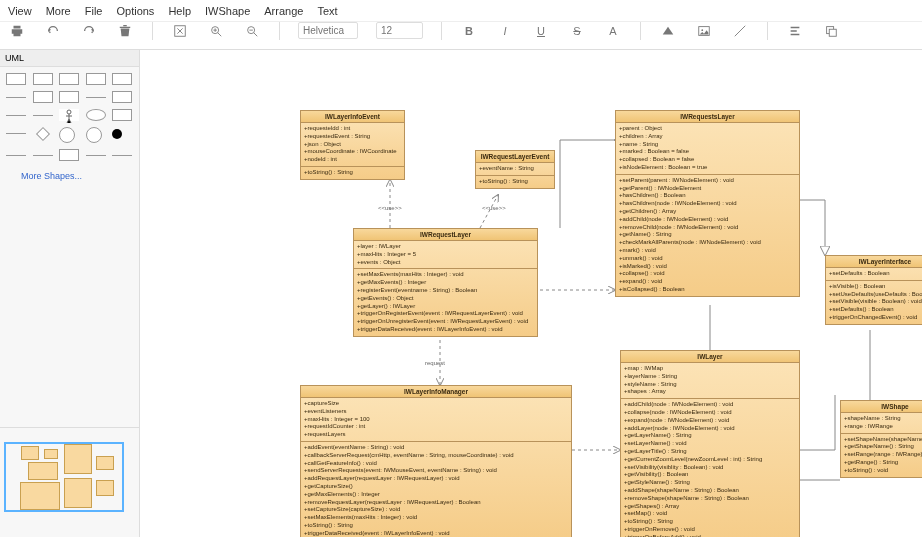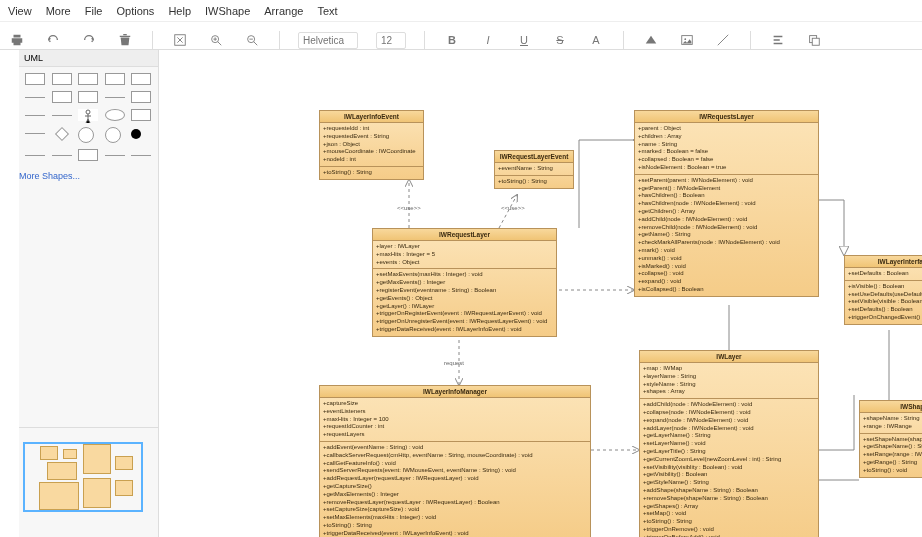--- a/index.html
+++ b/index.html
@@ -1,33 +1,33 @@
 <!DOCTYPE html>
 <html><head>
 <meta charset="utf-8">
 <style>
   * { box-sizing: border-box; margin: 0; padding: 0; }
   html, body { width: 922px; height: 537px; font-family: -apple-system, Arial, sans-serif; background: #fff; overflow: hidden; }
   .menubar { height: 22px; display: flex; align-items: center; padding: 0 8px; background: #fff; border-bottom: 1px solid #eee; font-size: 11px; gap: 14px; }
   .menubar span { cursor: pointer; color: #333; }
-  .toolbar { height: 28px; display: flex; align-items: flex-end; padding: 0 8px; background: #fff; border-bottom: 1px solid #ddd; gap: 18px; }
+  .toolbar { height: 28px; display: flex; align-items: flex-start; padding: 0 8px; background: #fff; border-bottom: 1px solid #ddd; gap: 18px; }
   .tb { width: 18px; height: 18px; display: inline-flex; align-items: center; justify-content: center; color: #777; border-radius: 2px; cursor: pointer; }
   .tb svg { width: 14px; height: 14px; }
   .sep { width: 1px; height: 18px; background: #ddd; }
   .toolbar input { border: 1px solid #ddd; font-size: 10px; padding: 2px 4px; color: #aaa; border-radius: 2px; }
-  .main { display: flex; height: calc(537px - 50px); margin-left: 19px; }
+  .main { display: flex; height: calc(537px - 50px); }
   .sidebar { width: 140px; background: #f7f7f7; border-right: 1px solid #ddd; display: flex; flex-direction: column; }
   .side-lbl { font-size: 9px; padding: 3px 5px; background: #eee; border-bottom: 1px solid #ddd; }
   .palette { padding: 6px; display: grid; grid-template-columns: repeat(5, 1fr); gap: 6px; }
   .shp { width: 20px; height: 12px; border: 1px solid #999; background: #fff; }
   .shp.line { border: none; border-top: 1px solid #999; height: 1px; margin-top: 6px; }
   .shp.circ { border-radius: 50%; height: 16px; width: 16px; }
   .shp.dot { border-radius: 50%; height: 10px; width: 10px; background: #000; border: none; margin-top: 2px; }
   .shp.diam { transform: rotate(45deg); width: 10px; height: 10px; margin: 2px auto; }
-  .more { font-size: 9px; color: #36c; padding: 4px 0; cursor: pointer; }
+  .more { font-size: 9px; color: #36c; padding: 4px 21px; cursor: pointer; }
   .outline { margin-top: auto; height: 110px; border-top: 1px solid #ddd; padding: 4px; position: relative; }
   .outline-box { width: 120px; height: 70px; border: 2px solid #5bb3ff; position: relative; margin-top: 10px; }
   .ob { position: absolute; background: #f9d9a0; border: 1px solid #c9a050; }
   .canvas { flex: 1; position: relative; background: #fff; overflow: hidden; }
   .uml { position: absolute; background: linear-gradient(#fce4b8, #f5cc88); border: 1px solid #b8925a; font-size: 6px; color: #3a2a10; }
   .uml-title { text-align: center; font-weight: bold; padding: 2px; border-bottom: 1px solid #b8925a; background: linear-gradient(#f8d89c, #f0c475); font-size: 6.5px; }
   .uml-sec { border-bottom: 1px solid #b8925a; padding: 2px 3px; }
   .uml-sec:last-child { border-bottom: none; }
   .uml-row { white-space: nowrap; overflow: hidden; line-height: 1.3; }
   svg.conn { position: absolute; top: 0; left: 0; width: 100%; height: 100%; pointer-events: none; }
@@ -82,21 +82,21 @@
       </svg>
     </span>
   <span class="tb">
       <svg viewBox="0 0 16 16">
         <circle cx="7" cy="7" r="4" fill="none" stroke="currentColor"></circle>
         <path stroke="currentColor" d="M10 10l4 4M5 7h4"></path>
       </svg>
     </span>
   <div class="sep"></div>
   <input style="width: 60px;" placeholder="Helvetica">
-  <input style="width: 30px;" placeholder="12">
+  <input style="width: 47px;" placeholder="12">
   <div class="sep"></div>
   <span class="tb" style="font-weight:bold;font-size:11px">B</span>
   <span class="tb" style="font-style:italic;font-size:11px">I</span>
   <span class="tb" style="text-decoration:underline;font-size:11px">U</span>
   <span class="tb" style="text-decoration:line-through;font-size:11px">S</span>
   <span class="tb" style="font-size:11px">A</span>
   <div class="sep"></div>
   <span class="tb">
       <svg viewBox="0 0 16 16">
         <path fill="currentColor" d="M2 12l6-9 6 9z"></path>

